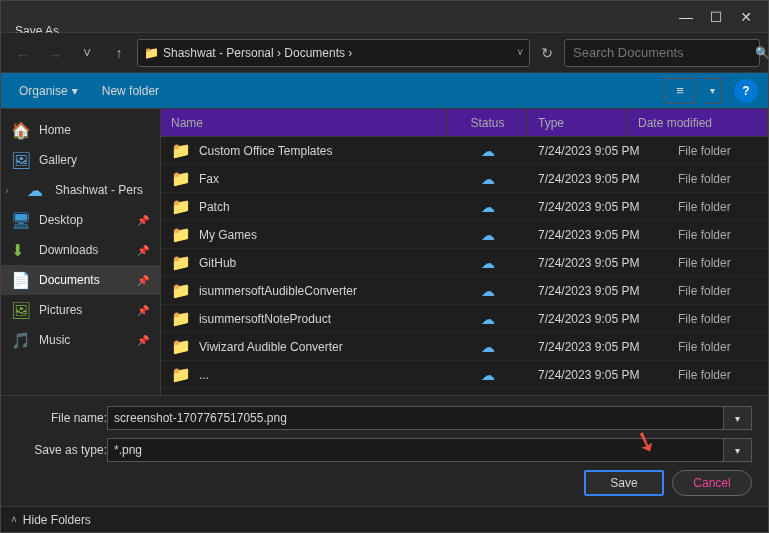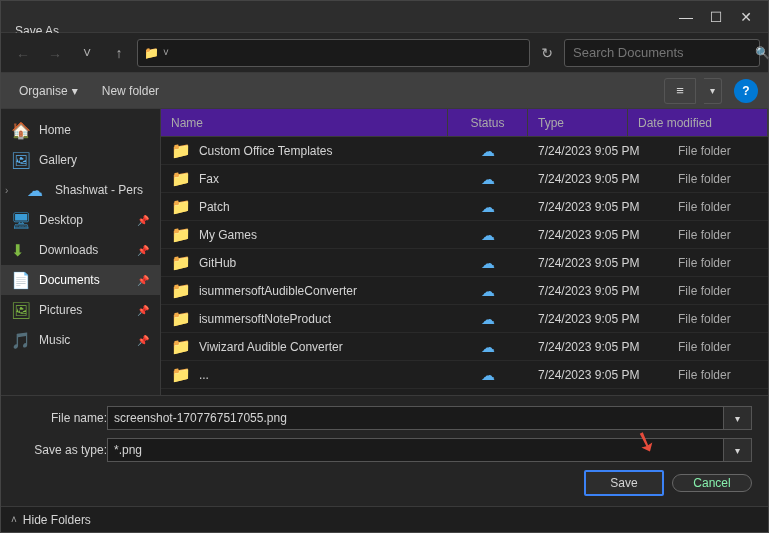--- a/index.html
+++ b/index.html
@@ -135,21 +135,21 @@
       outline: none;
       color: #7dd3fc;
       font-size: 13px;
       flex: 1;
       font-family: 'Segoe UI', sans-serif;
     }
     .search-icon-char { font-size: 12px; color: #888; }
 
     
     .toolbar {
-      background: #404040;
+      background: #0369a1;
       height: 36px;
       display: flex;
       align-items: center;
       padding: 0 10px;
       gap: 8px;
       flex-shrink: 0;
       border-bottom: 1px solid #3a3a3a;
     }
     .organize-btn {
       height: 26px;
@@ -387,24 +387,24 @@
       background: #2d2d2d;
       border: 2px solid #3b82f6;
       color: #d4d4d4;
       cursor: pointer;
       font-size: 12px;
       font-family: 'Segoe UI', sans-serif;
       border-radius: 2px;
     }
     .cancel-btn {
       width: 80px;
-      height: 18px;
+      height: 26px;
       background: #2d2d2d;
       border: 1px solid #666;
-      color: #86efac;
+      color: #ec4899;
       cursor: pointer;
       font-size: 12px;
       font-family: 'Segoe UI', sans-serif;
       border-radius: 13px;
     }
 
     
     .hide-folders-bar {
       background: #1e1e1e;
       height: 26px;
@@ -446,20 +446,21 @@
     </div>
   </div>
 
   <div class="nav-bar">
     <button class="nav-btn" disabled="">←</button>
     <button class="nav-btn" disabled="">→</button>
     <button class="nav-btn">˅</button>
     <button class="nav-btn">↑</button>
     <div class="address-bar">
       <span>📁</span>
+      <span class="address-text">Shashwat - Personal  ›  Documents  ›</span>
       <span class="address-bar-dropdown">˅</span>
     </div>
     <button class="refresh-btn">↻</button>
     <div class="search-box">
       <input type="text" placeholder="Search Documents" style="">
       <span class="search-icon-char">🔍</span>
     </div>
   </div>
 
   <div class="toolbar">

